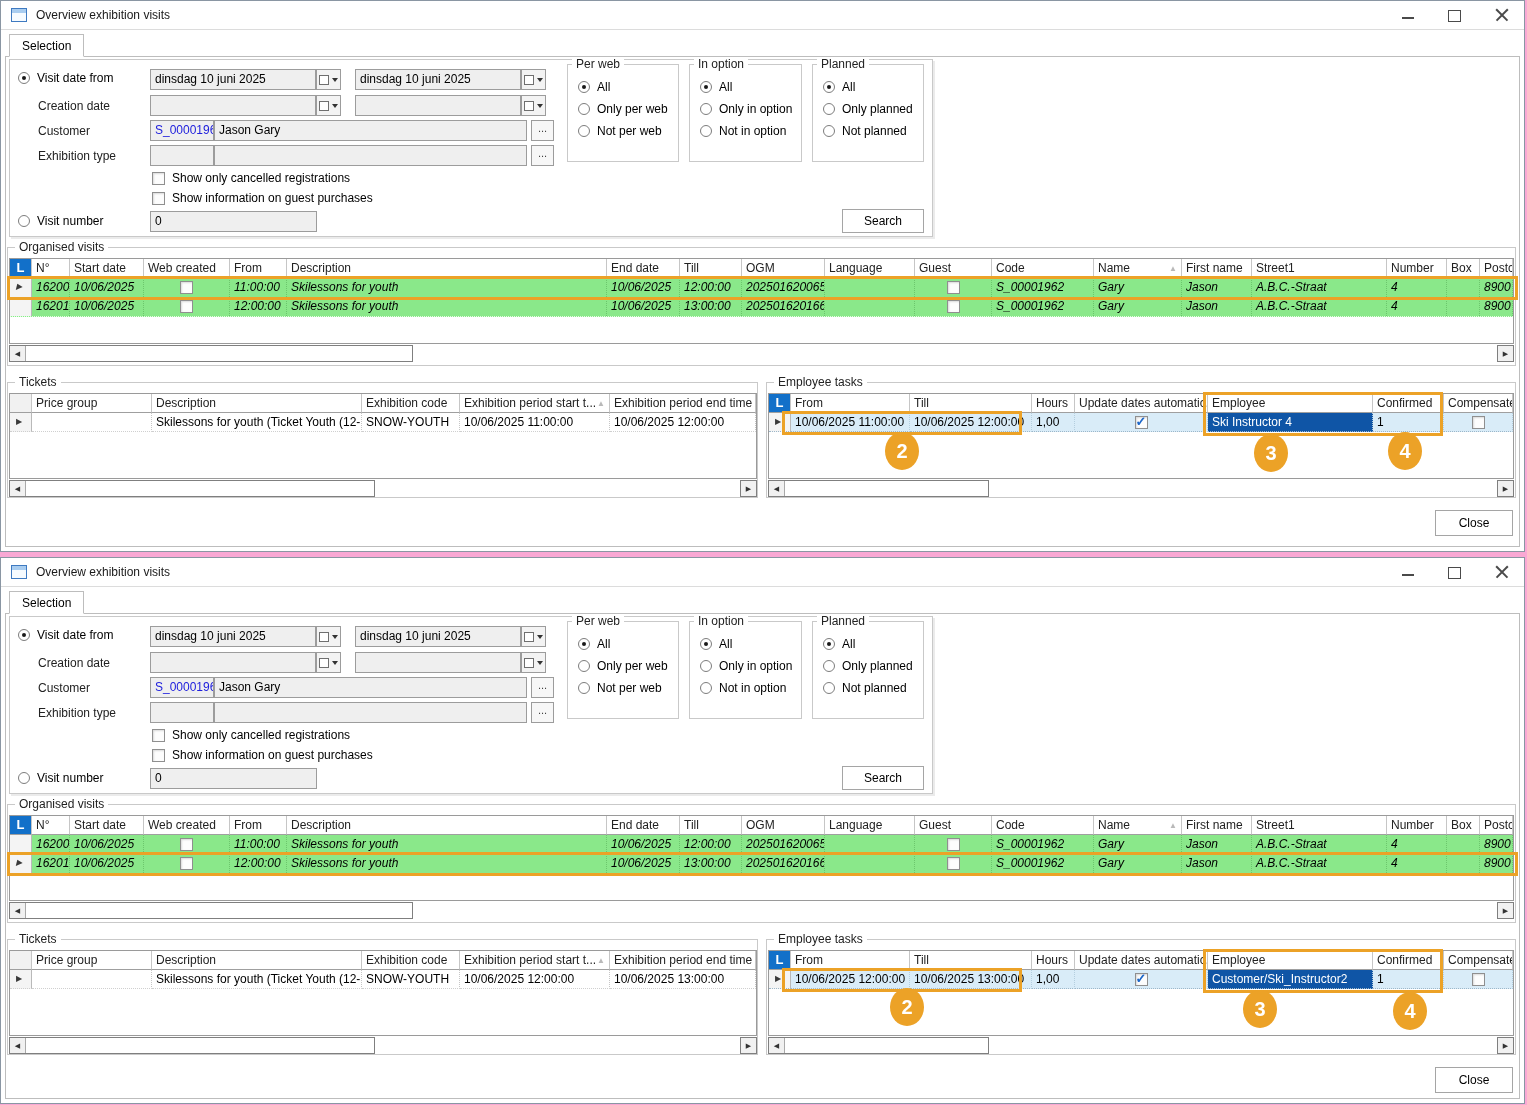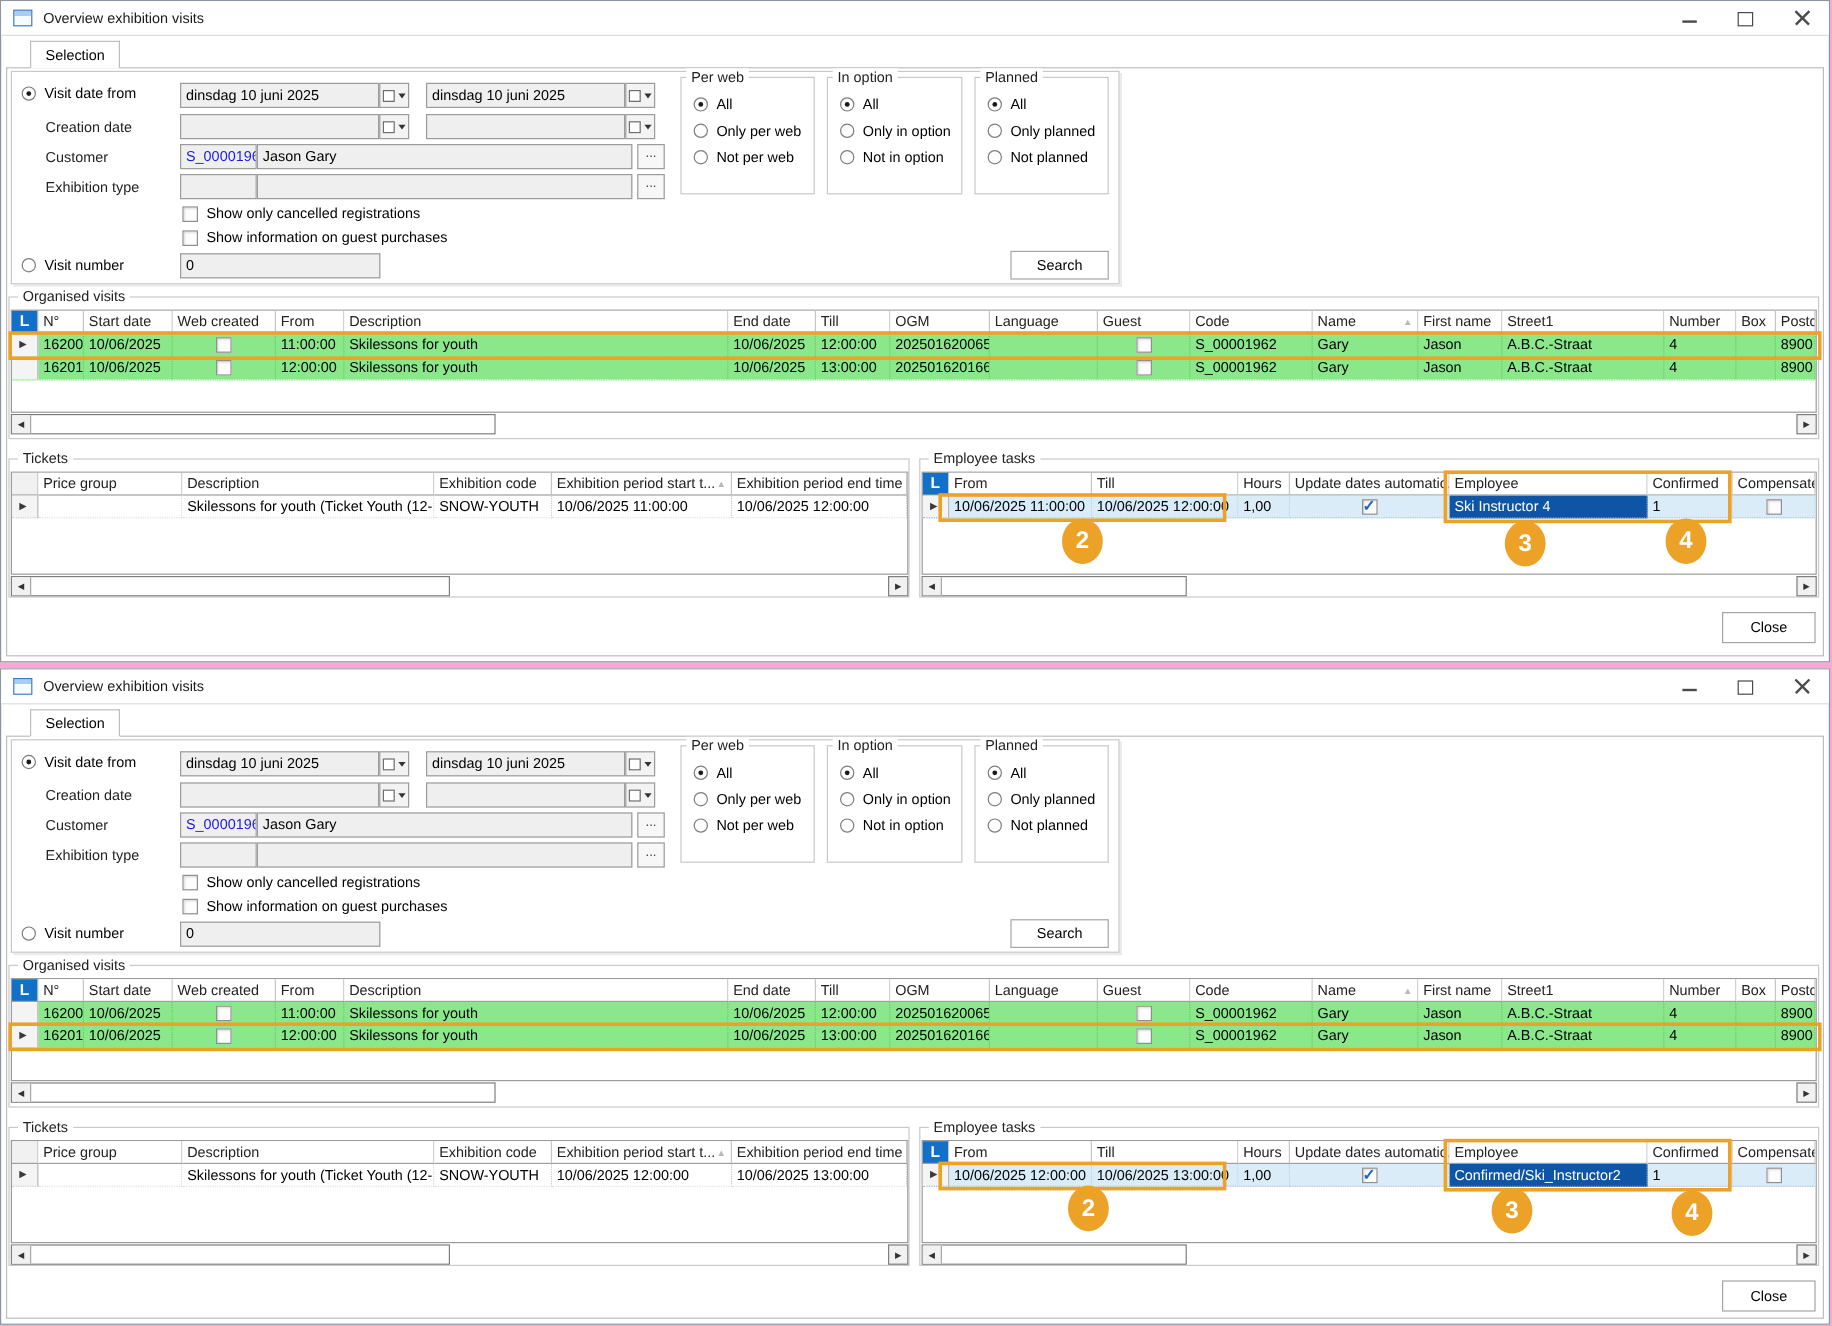--- a/index.html
+++ b/index.html
@@ -9,21 +9,21 @@
   .formicon{width:16px;height:14px;border:1px solid #3f7ac1;box-sizing:border-box;background:linear-gradient(#a9cdf0 0 4px,#f6fbff 4px);}
   .apptitle{font-size:12px;color:#1a1a1a;margin-left:9px;white-space:nowrap;}
   .ctlbox{position:absolute;right:14px;top:0;height:100%;display:flex;align-items:center;gap:33px;}
   .ctl{display:inline-block;cursor:default;}
   .min{width:14px;height:16px;position:relative;}
   .min::after{content:"";position:absolute;left:1px;bottom:4px;width:12px;border-top:2px solid #4a4a4a;}
   .max{width:13px;height:12px;border:1.5px solid #4a4a4a;box-sizing:border-box;margin-top:1px;}
   .cls{width:16px;height:16px;position:relative;}
   .cls::before,.cls::after{content:"";position:absolute;left:0px;top:7px;width:16px;height:1.5px;background:#4a4a4a;}
   .cls::before{transform:rotate(45deg);} .cls::after{transform:rotate(-45deg);}
-  .tab{position:absolute;left:24px;top:33px;height:23px;background:#fff;border:1px solid #bdbdbd;border-bottom:1px solid #fff;z-index:4;font-size:12px;padding:4px 12px 0;box-sizing:border-box;}
+  .tab{position:absolute;left:8px;top:33px;height:23px;background:#fff;border:1px solid #bdbdbd;border-bottom:1px solid #fff;z-index:4;font-size:12px;padding:4px 12px 0;box-sizing:border-box;}
   .pane{position:absolute;left:4px;top:55px;right:4px;bottom:4px;border:1px solid #bdbdbd;background:#fff;box-sizing:border-box;}
   .gbox{position:absolute;border:1px solid #c9c9c9;background:#fff;box-sizing:border-box;z-index:1;}
   .fpanel{box-shadow:2px 2px 0 rgba(0,0,0,0.08);}
   .leg{position:absolute;background:#fff;padding:0 4px;font-size:12px;z-index:3;white-space:nowrap;color:#222;}
   .lbl{position:absolute;font-size:12px;color:#222;white-space:nowrap;z-index:2;}
   .fld{position:absolute;background:#efefef;border:1px solid #9c9c9c;font-size:12px;padding:2px 4px;box-sizing:border-box;white-space:nowrap;overflow:hidden;z-index:2;height:21px;}
   .codeblue{color:#2121dd;}
   .calbtn{position:absolute;width:25px;height:21px;border:1px solid #9c9c9c;background:#f3f3f3;box-sizing:border-box;z-index:2;display:flex;align-items:center;justify-content:center;gap:3px;}
   .calico{width:10px;height:10px;border:1px solid #6f6f6f;background:
     linear-gradient(#fff,#fff) ,
@@ -40,21 +40,21 @@
   .gridbox{position:absolute;border:1px solid #9a9a9a;background:#fff;box-sizing:border-box;z-index:2;}
   .g{display:grid;position:absolute;left:0;width:100%;}
   .ovcols{grid-template-columns:22px 38px 74px 86px 57px 320px 73px 62px 83px 90px 77px 102px 88px 70px 135px 60px 33px 1fr;}
   .tkcols{grid-template-columns:22px 120px 210px 98px 150px 1fr;}
   .etcols{grid-template-columns:22px 119px 122px 43px 133px 165px 71px 1fr;}
   .c{font-size:12px;padding:2px 4px;height:19px;box-sizing:border-box;white-space:nowrap;overflow:hidden;}
   .ghead .c{border-right:1px solid #c6c6c6;border-bottom:1px solid #9f9f9f;background:#fff;color:#222;}
   .ghead .corner{background:#1270c9;color:#fff;font-weight:bold;text-align:center;font-size:13px;padding:1px 0 0 0;}
   .ghead .plain{background:#f1f1f1;}
   .sorted::after{content:"▲";float:right;color:#b9b9b9;font-size:8px;margin-top:3px;}
-  .grow{background:#8ae88a;border-bottom:1px dotted #e2ffe2;}
+  .grow{background:#8ae88a;border-bottom:1px dotted #e2ffe2;font-style:italic;}
   .grow .c{border-right:1px dotted #6cc66c;}
   .tkrow .c{border-right:1px dotted #c6c6c6;border-bottom:1px dotted #cfcfcf;}
   .etrow{background:#d9ecf8;}
   .etrow .c{border-right:1px dotted #b4cede;border-bottom:1px dotted #9db7c9;}
   .selc{background:#f4f4f4;border-right:1px solid #b9b9b9 !important;position:relative;}
   .cur .selc::after{content:"▶";position:absolute;left:6px;top:4px;font-size:8px;color:#3a3a3a;}
   .num{text-align:right;}
   .cbcell{display:flex;justify-content:center;align-items:center;padding:2px 0;}
   .empcell{background:#0f55a6;color:#fff;}
   .sbbox{position:absolute;height:17px;border:1px solid #7f7f7f;background:#fff;box-sizing:border-box;display:flex;z-index:2;}
@@ -560,21 +560,21 @@
         <div class="c">Compensated</div>
       </div>
       <div class="g etcols etrow cur" style="top:19px;">
         <div class="c selc"></div>
         <div class="c">10/06/2025 12:00:00</div>
         <div class="c">10/06/2025 13:00:00</div>
         <div class="c">1,00</div>
         <div class="c cbcell">
             <span class="cb on"></span>
           </div>
-        <div class="c empcell">Confirmed/Ski_Instructor2</div>
+        <div class="c empcell">Customer/Ski_Instructor2</div>
         <div class="c">1</div>
         <div class="c cbcell">
             <span class="cb"></span>
           </div>
       </div>
     </div>
     <div class="sbbox" style="left:767px;top:479px;width:221px;">
         <span class="sbarrow left"></span>
       </div>
     <div class="sbr" style="left:1496px;top:479px;"></div>

